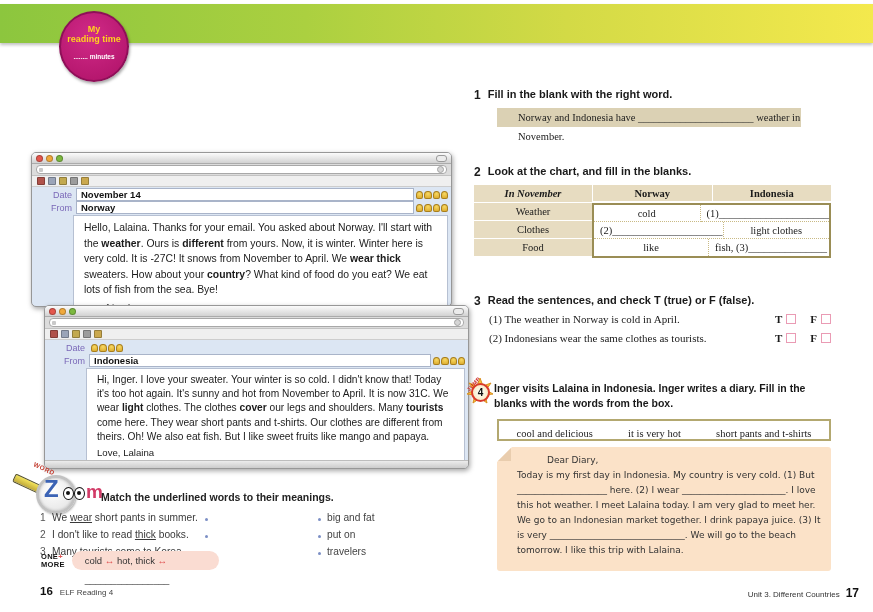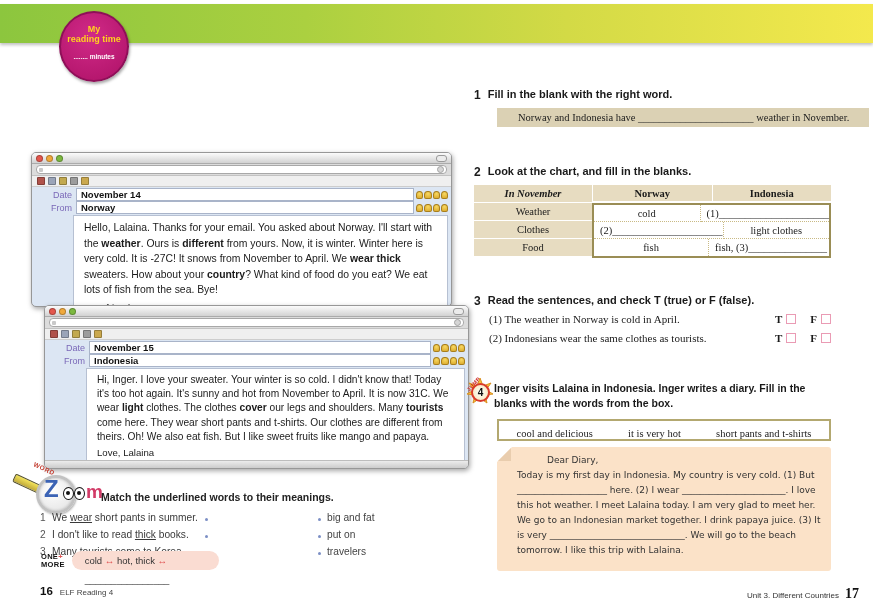--- a/index.html
+++ b/index.html
@@ -53,21 +53,21 @@
   .wbody{margin:1px 3px 3px 41px;background:#fff;border:1px solid #b6c0d2;padding:4px 10px 3px;color:#1b1b1b;}
   .win1 .wbody{font-size:10.4px;line-height:15.6px;}
   .win2 .wbody{font-size:10.2px;line-height:14.2px;}
   .wsig{font-size:9.6px;margin-top:2px;}
   .statusbar{position:absolute;bottom:0;left:0;right:0;height:7px;
              background:linear-gradient(#ececec,#cccccc);border-top:1px solid #bdbdbd;}
 
   
   .exh{position:absolute;display:flex;gap:7px;font-weight:bold;font-size:11px;color:#1a1a1a;}
   .exnum{font-size:12px;}
-  .ex1-box{position:absolute;left:497px;top:108px;width:372px;height:19px;background:#dbd1b4;
+  .ex1-box{position:absolute;left:497px;top:108px;width:304px;height:19px;background:#dbd1b4;
            font-family:"Liberation Serif",serif;font-size:10.5px;line-height:19px;
            padding-left:21px;color:#1a1a1a;box-sizing:border-box;}
 
   .ex2-table{position:absolute;left:474px;top:185px;width:357px;font-family:"Liberation Serif",serif;font-size:10.5px;color:#1a1a1a;}
   .t-leftcol{position:absolute;left:0;top:0;width:118px;}
   .t-leftcol .cell{height:17px;background:#e7dcc1;border-bottom:1px solid #fff;
                    text-align:center;line-height:17px;}
   .t-leftcol .corner{font-weight:bold;font-style:italic;}
   .t-datahead{position:absolute;left:118px;top:0;width:239px;display:flex;height:17px;}
   .t-datahead .hcell{flex:1;background:#e7dcc1;border-bottom:1px solid #fff;border-left:1px solid #fff;
@@ -137,21 +137,21 @@
   .om-label{font-size:7.5px;font-weight:bold;color:#111;line-height:8px;letter-spacing:.3px;}
   .om-pill{width:134px;height:19px;border-radius:10px;background:#fadcd2;font-size:9.5px;color:#333;
            line-height:19px;padding-left:13px;}
 
   
   .footer-left{position:absolute;left:40px;top:585px;display:flex;align-items:baseline;gap:7px;}
   .footer-left .num{font-size:11.5px;font-weight:bold;color:#111;}
   .footer-left .txt{font-size:8px;color:#444;}
   .footer-right{position:absolute;right:14px;top:586px;display:flex;align-items:baseline;gap:6px;}
   .footer-right .txt{font-size:8px;color:#333;}
-  .footer-right .num{font-size:14px;font-weight:bold;color:#111;font-family:Liberation Serif, serif;}
+  .footer-right .num{font-size:12px;font-weight:bold;color:#111;}
 </style>
 </head>
 <body>
 
 <div class="page">
 
   <div class="band"></div>
   <div class="badge">
     <div class="b1">My</div>
     <div class="b2">reading time</div>
@@ -223,21 +223,20 @@
     <div class="toolbar">
       <span class="tb tb1"></span>
       <span class="tb tb2"></span>
       <span class="tb tb3"></span>
       <span class="tb tb4"></span>
       <span class="tb tb5"></span>
     </div>
     <div class="fields">
       <div class="frow">
         <span class="flabel">Date</span>
-        <span class="finput">November 15</span>
         <span class="ficons">
           <span class="ci"></span>
           <span class="ci"></span>
           <span class="ci"></span>
           <span class="ci"></span>
         </span>
       </div>
       <div class="frow">
         <span class="flabel">From</span>
         <span class="finput">Indonesia</span>
@@ -280,21 +279,21 @@
     <div class="t-grid">
       <div class="drow">
         <div class="dcell center">cold</div>
         <div class="dcell padl">(1)_____________________</div>
       </div>
       <div class="drow">
         <div class="dcell padl">(2)_____________________</div>
         <div class="dcell center">light clothes</div>
       </div>
       <div class="drow">
-        <div class="dcell center">fish</div>
+        <div class="dcell center">like</div>
         <div class="dcell padl">fish, (3)_______________</div>
       </div>
     </div>
   </div>
 
   <div class="exh" style="left:474px;top:294px;">
     <span class="exnum">3</span>
     <span>Read the sentences, and check T (true) or F (false).</span>
   </div>
   <div class="tf-row" style="top:313px;">

